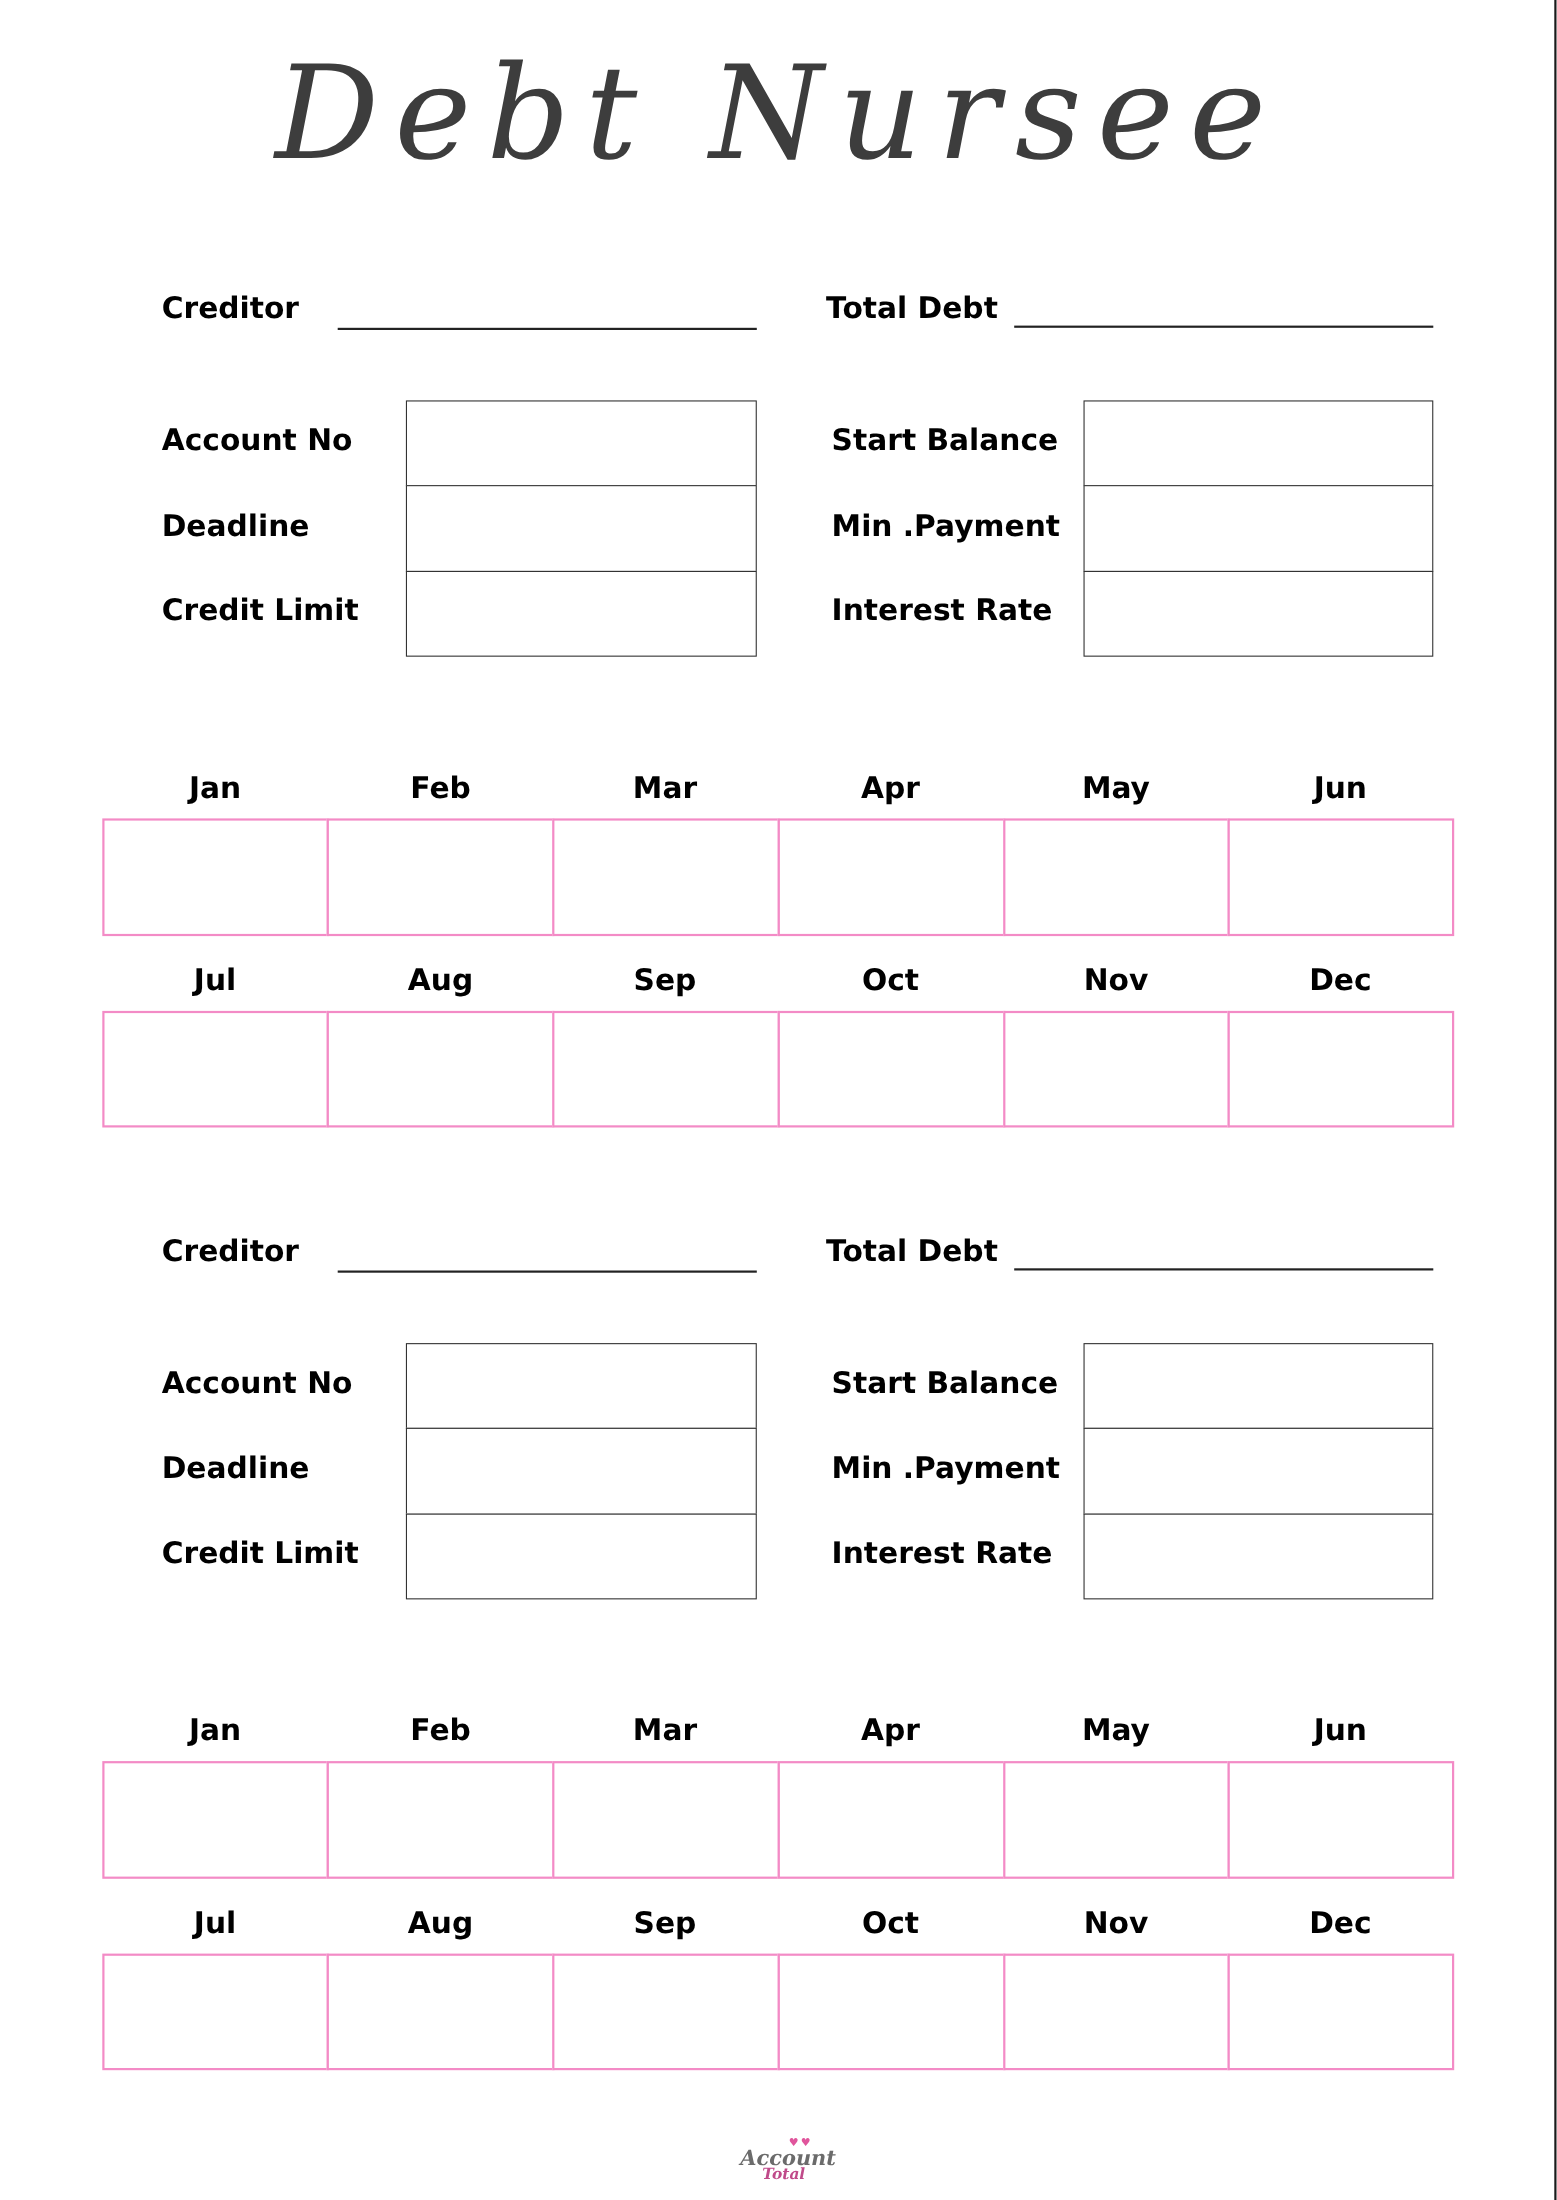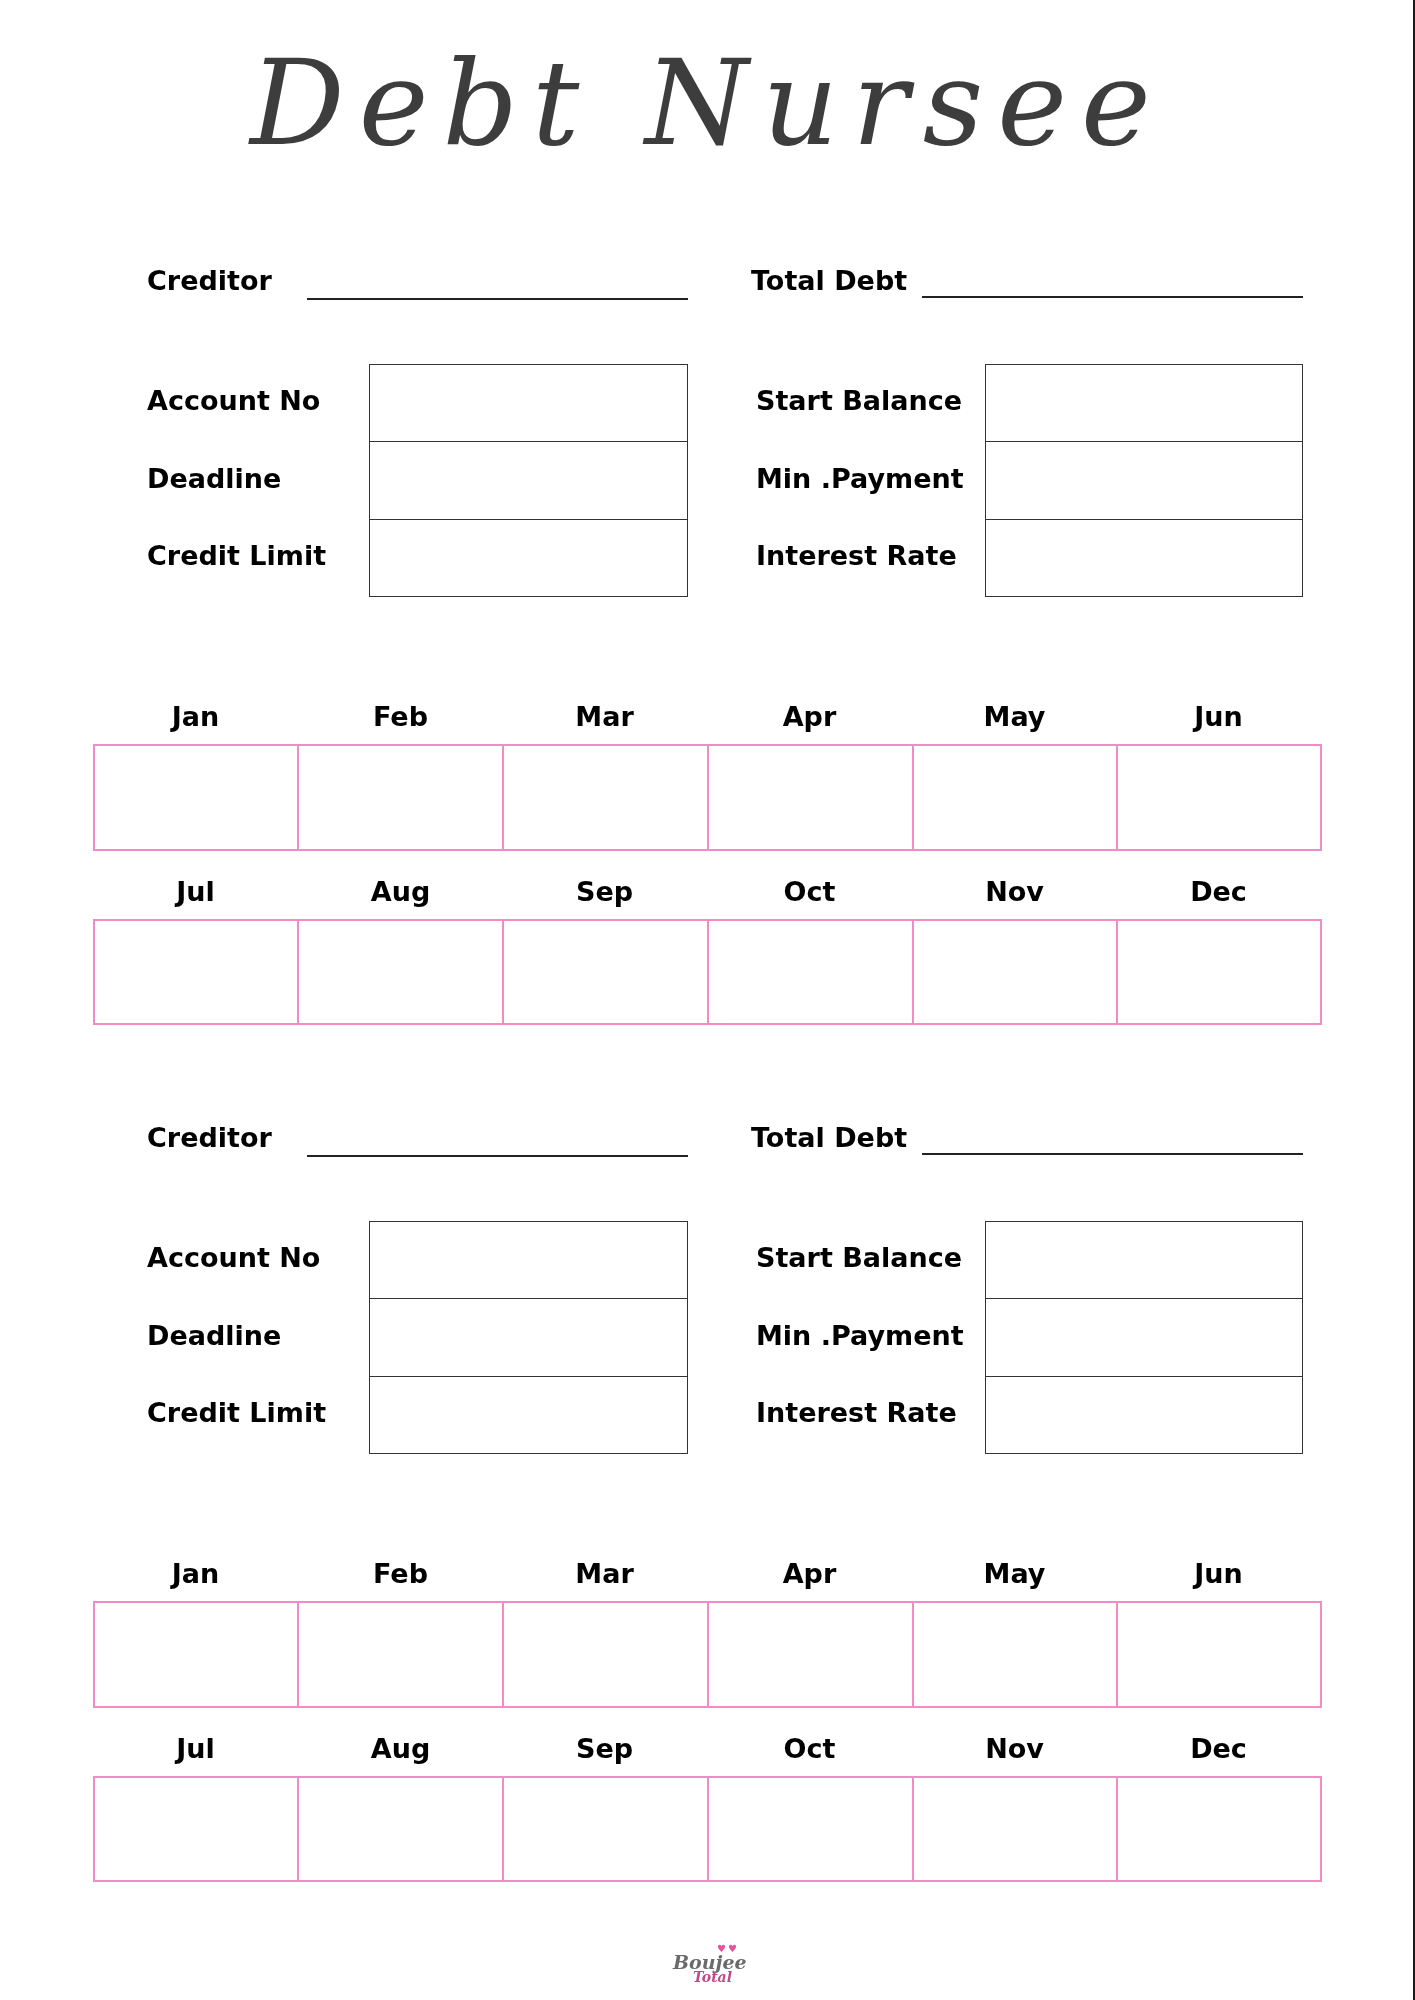--- a/index.html
+++ b/index.html
@@ -117,15 +117,15 @@
   <div class="cell" style="left:93px; top:919px; width:206px; height:106px;"></div>
   <div class="cell" style="left:297px; top:919px; width:207px; height:106px;"></div>
   <div class="cell" style="left:502px; top:919px; width:207px; height:106px;"></div>
   <div class="cell" style="left:707px; top:919px; width:207px; height:106px;"></div>
   <div class="cell" style="left:912px; top:919px; width:206px; height:106px;"></div>
   <div class="cell" style="left:1116px; top:919px; width:206px; height:106px;"></div>
 </div>
 
 <div class="logo">
   <span class="hearts">♥♥</span>
-  <span class="l1">Boujee</span>
+  <span class="l1">Account</span>
   <span class="l2">Total</span>
 </div>
 
 </body></html>

